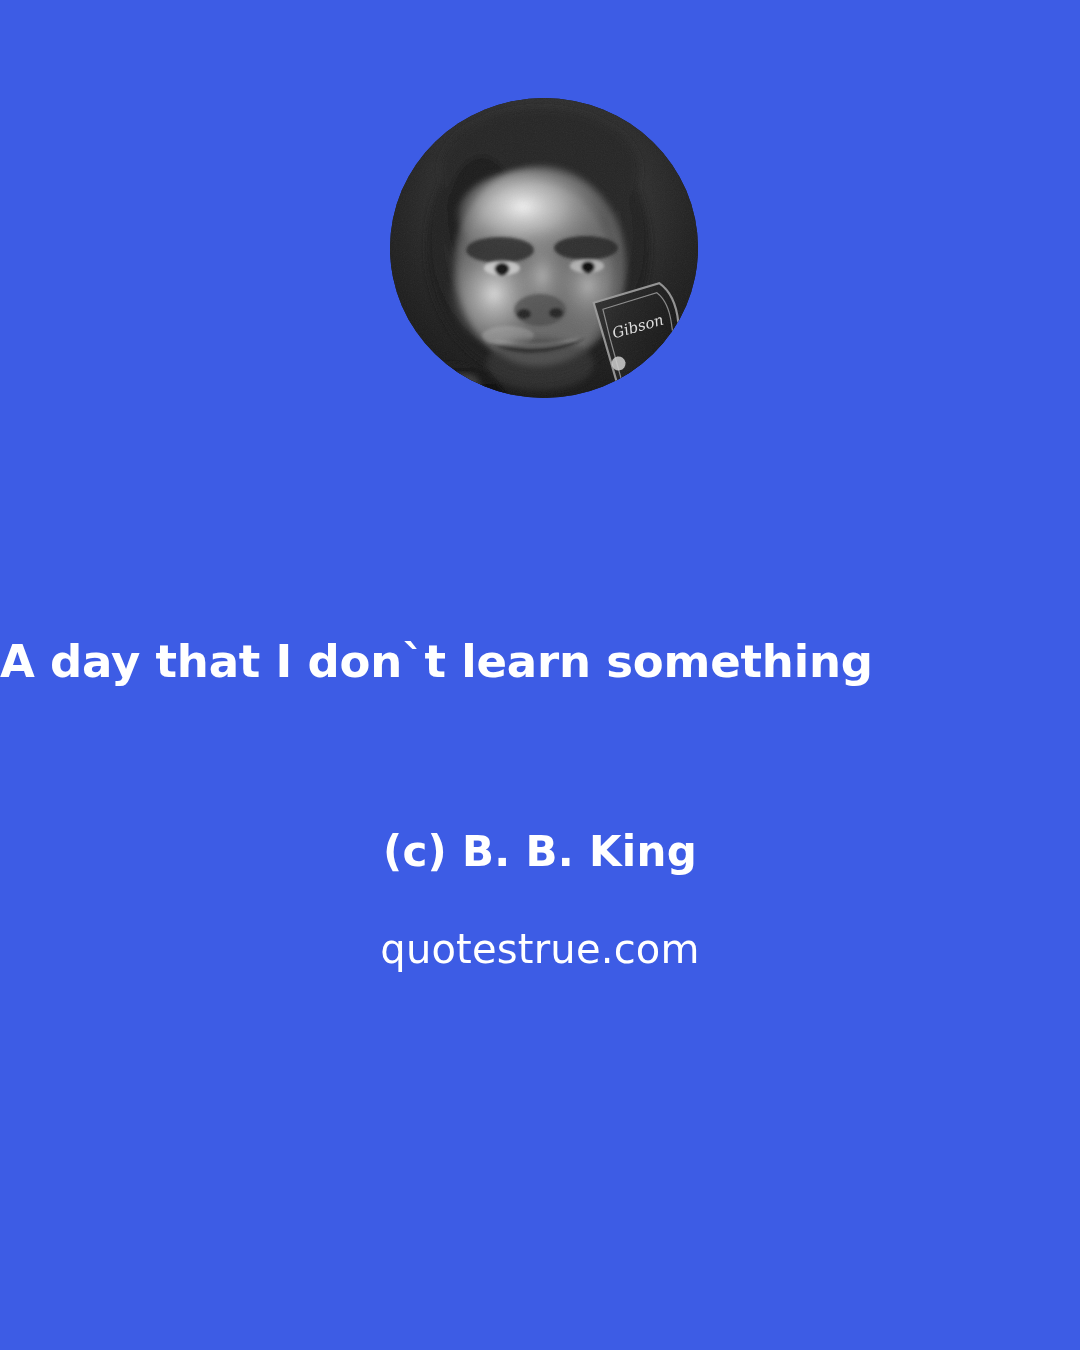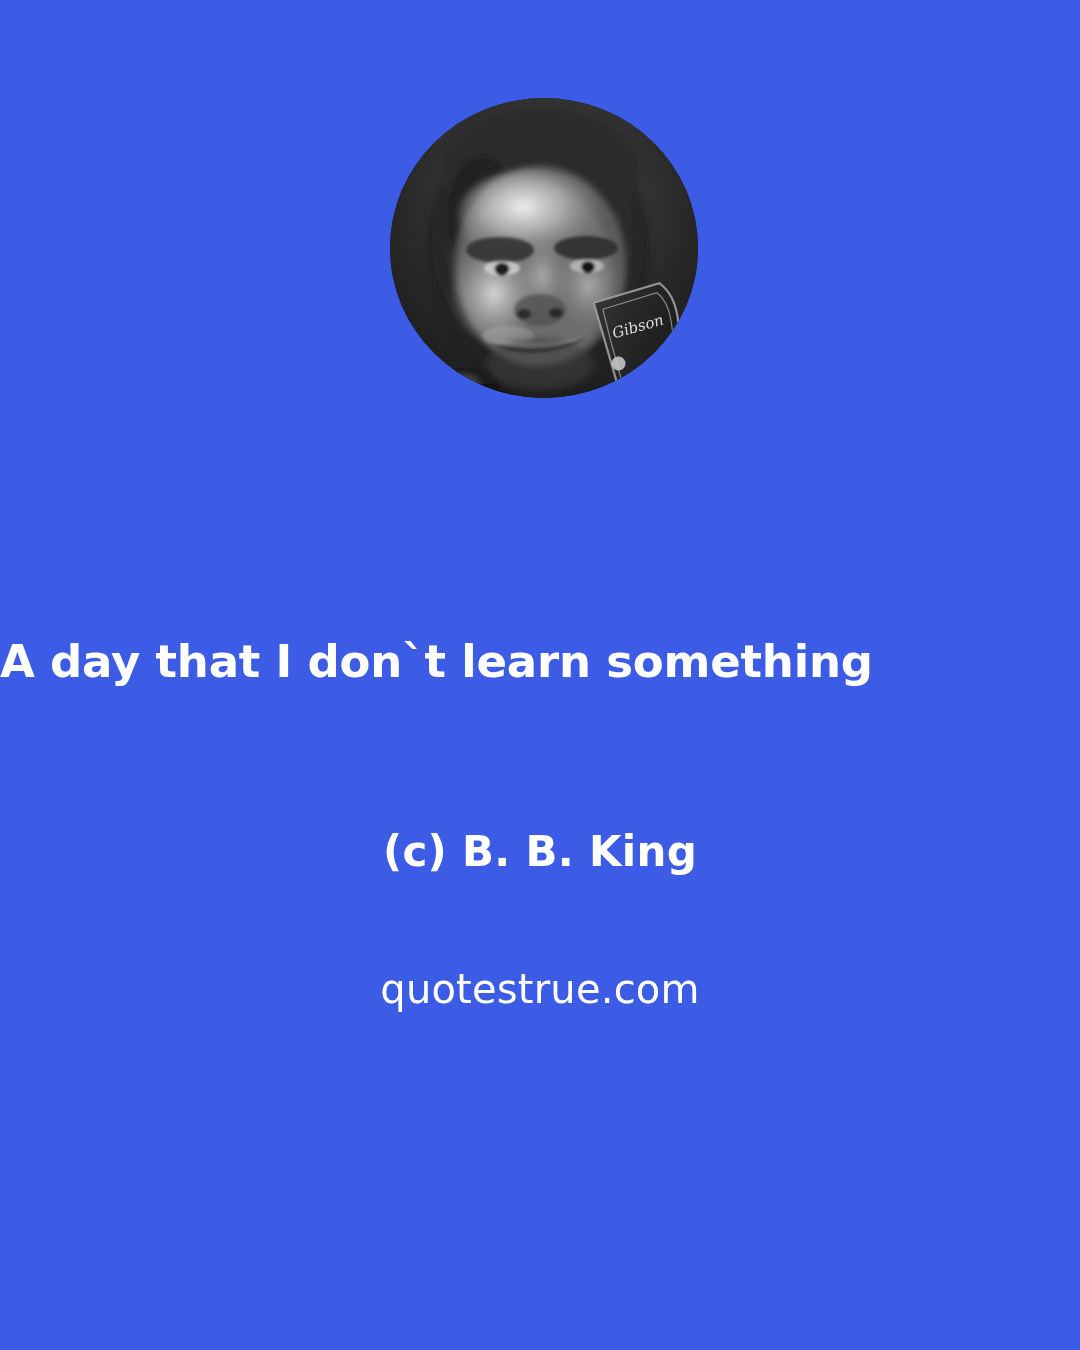--- a/index.html
+++ b/index.html
@@ -66,21 +66,21 @@
     font-family: "DejaVu Sans", sans-serif;
     font-size: 42px;
     font-weight: 700;
     line-height: 64px;
     letter-spacing: 0.3px;
   }
 
   .site {
     position: absolute;
     left: 0;
-    top: 958px;
+    top: 918px;
     width: 1080px;
     text-align: center;
     color: #ffffff;
     font-family: "DejaVu Sans", sans-serif;
     font-size: 40px;
     font-weight: 400;
     line-height: 62px;
     letter-spacing: 0.2px;
   }
 </style>

